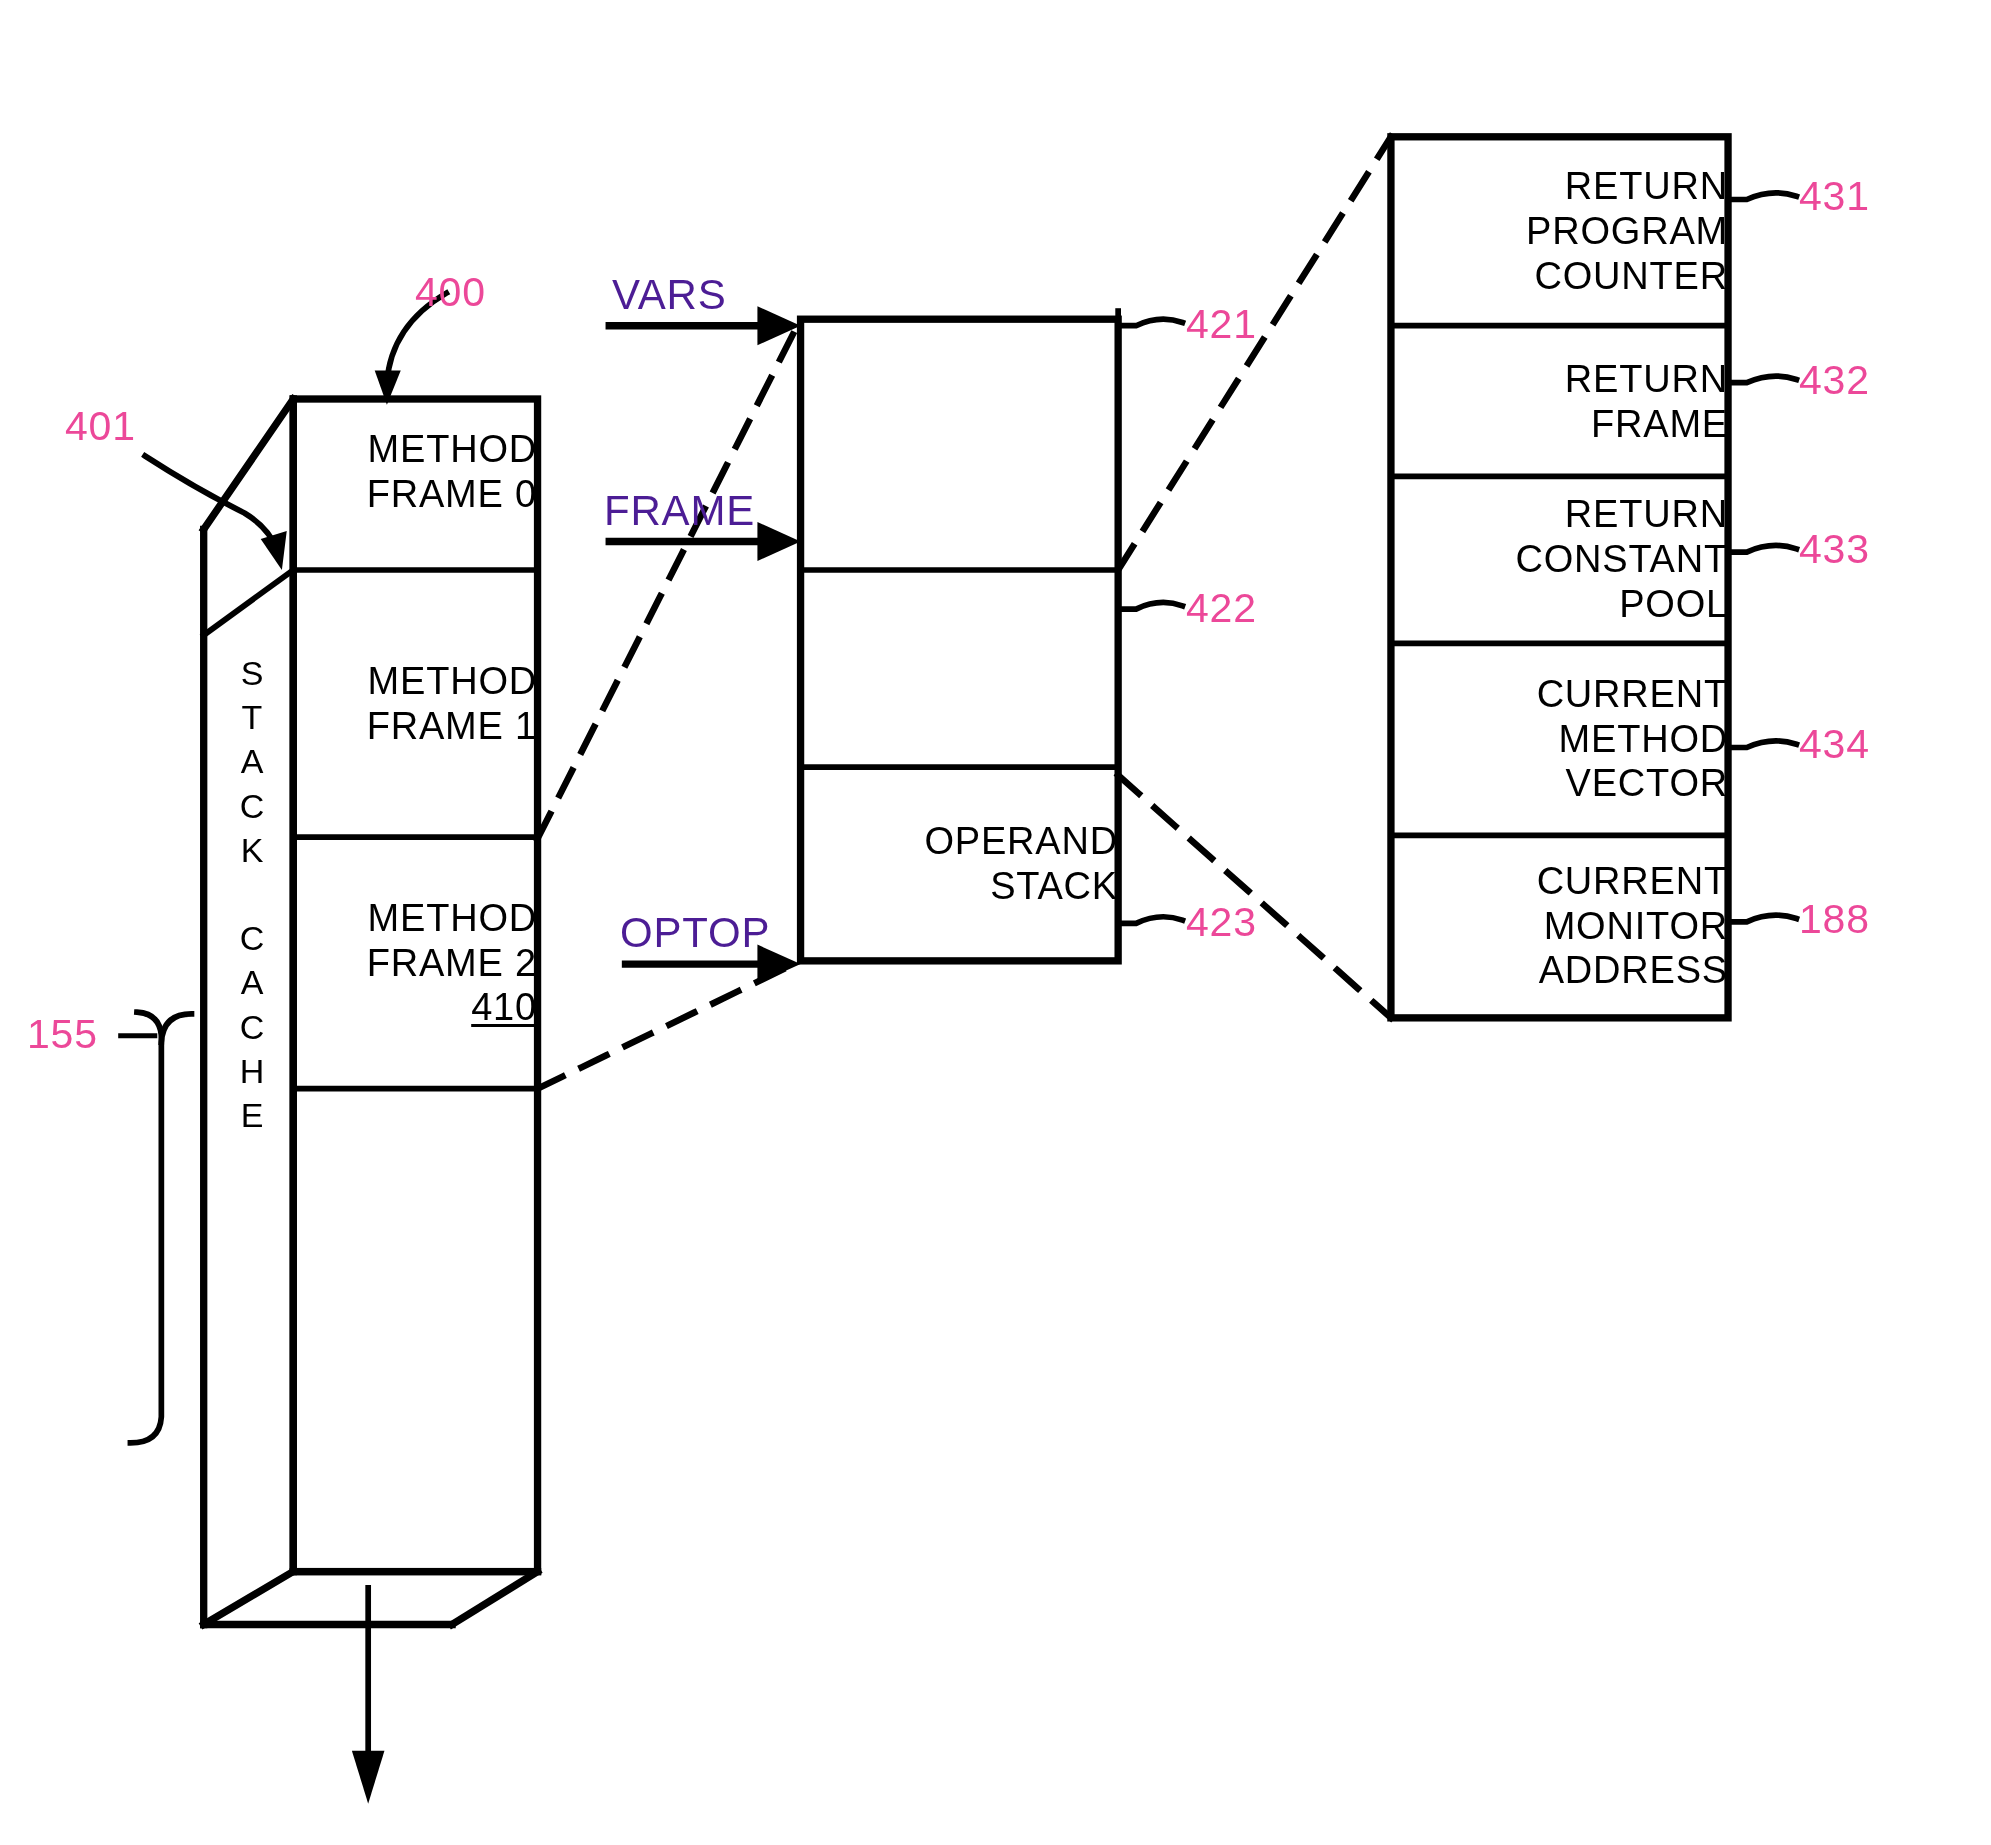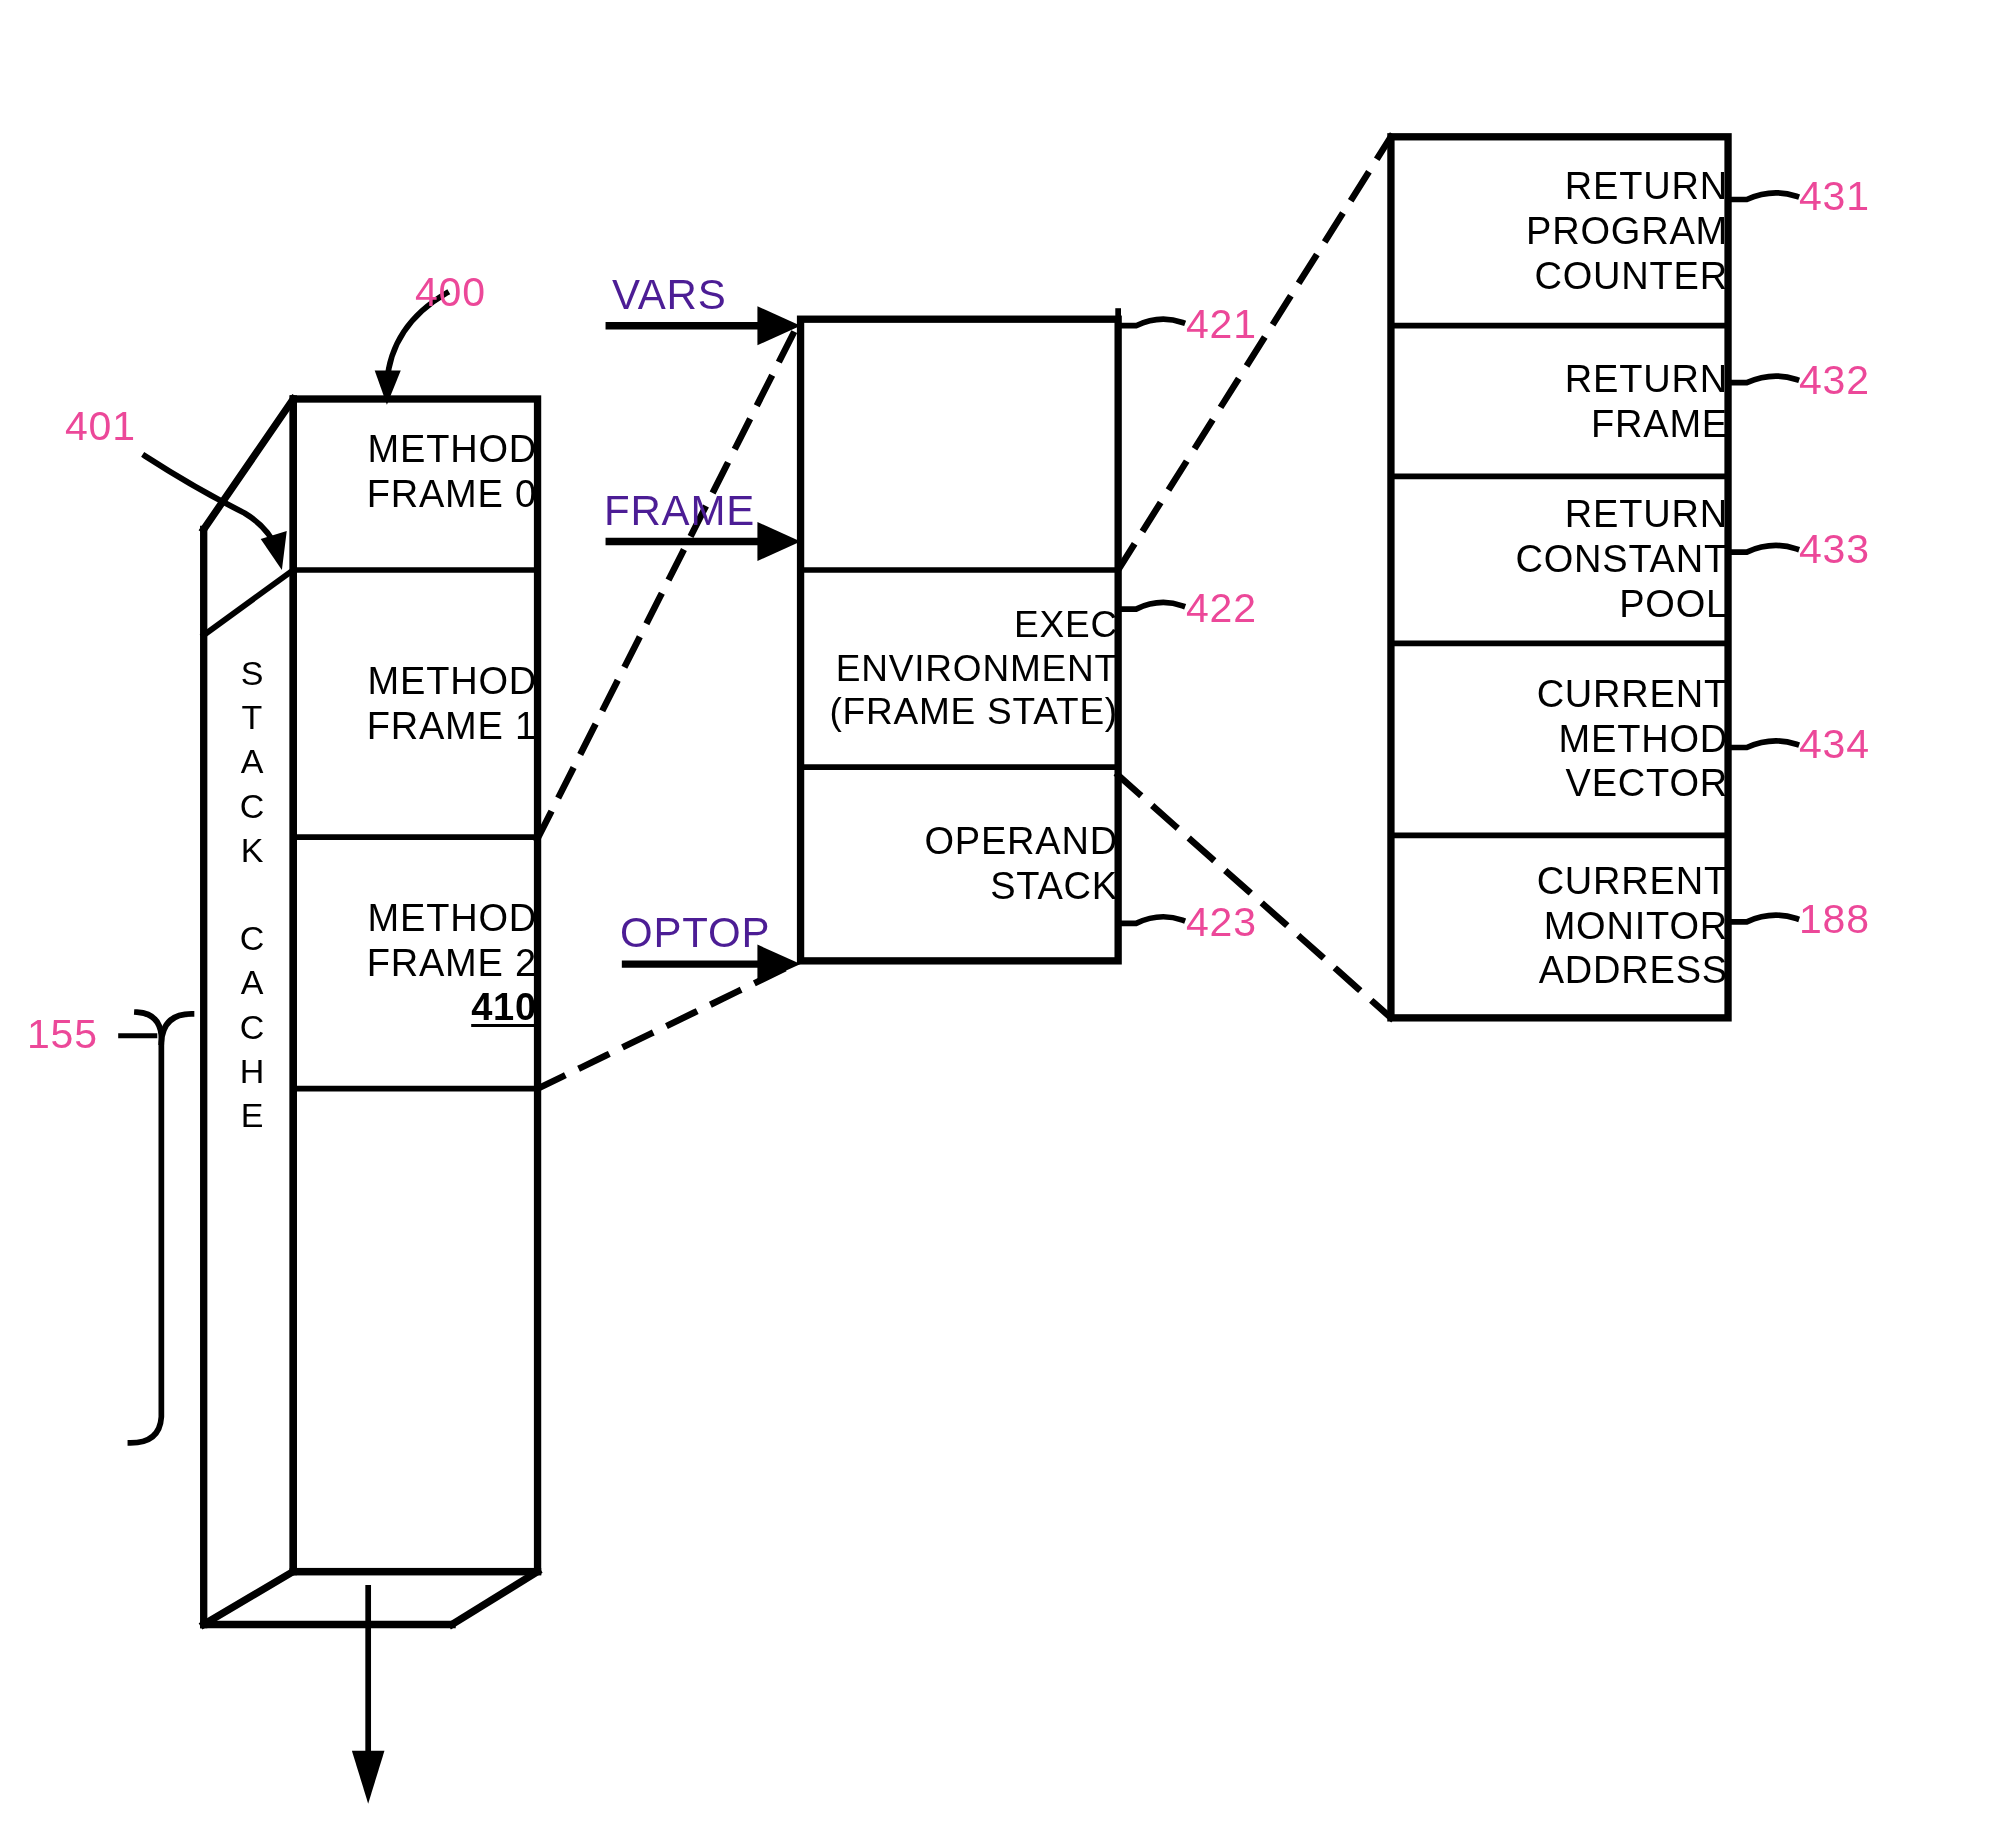--- a/index.html
+++ b/index.html
@@ -49,21 +49,21 @@
   .vertletters {
     position: absolute;
     display: flex;
     flex-direction: column;
     align-items: center;
     font-size: 34px;
     line-height: 1.30;
     color: #000;
     letter-spacing: 0;
   }
-  .underlined { text-decoration: underline; text-underline-offset: 4.1px; font-weight: bold; }
+  .underlined { text-decoration: underline; text-underline-offset: 4.1px; }
 </style>
 </head>
 <body>
 
 <div id="stage">
 
   <svg id="figure" viewBox="0 0 2446 2267">
     <g fill="none" stroke="#000000" stroke-width="9" stroke-linecap="square" stroke-linejoin="miter">
 
       <g>
@@ -243,25 +243,20 @@
     <span>METHOD</span>
     <span>FRAME 2</span>
     <span class="underlined">410</span>
   </div>
 
   <div class="ptrlabel" style="left:612px; top:271px;">VARS</div>
   <div class="ptrlabel" style="left:604px; top:487px;">FRAME</div>
   <div class="ptrlabel" style="left:620px; top:909px;">OPTOP</div>
 
 
-  <div class="boxtext" style="left:800px; top:570px; width:318px; height:197px; font-size:37px;">
-    <span>EXEC</span>
-    <span>ENVIRONMENT</span>
-    <span>(FRAME STATE)</span>
-  </div>
 
   <div class="boxtext" style="left:800px; top:767px; width:318px; height:194px;">
     <span>OPERAND</span>
     <span>STACK</span>
   </div>
 
   <div class="refnum" style="left:1186px; top:301px;">421</div>
   <div class="refnum" style="left:1186px; top:585px;">422</div>
   <div class="refnum" style="left:1186px; top:899px;">423</div>
 

